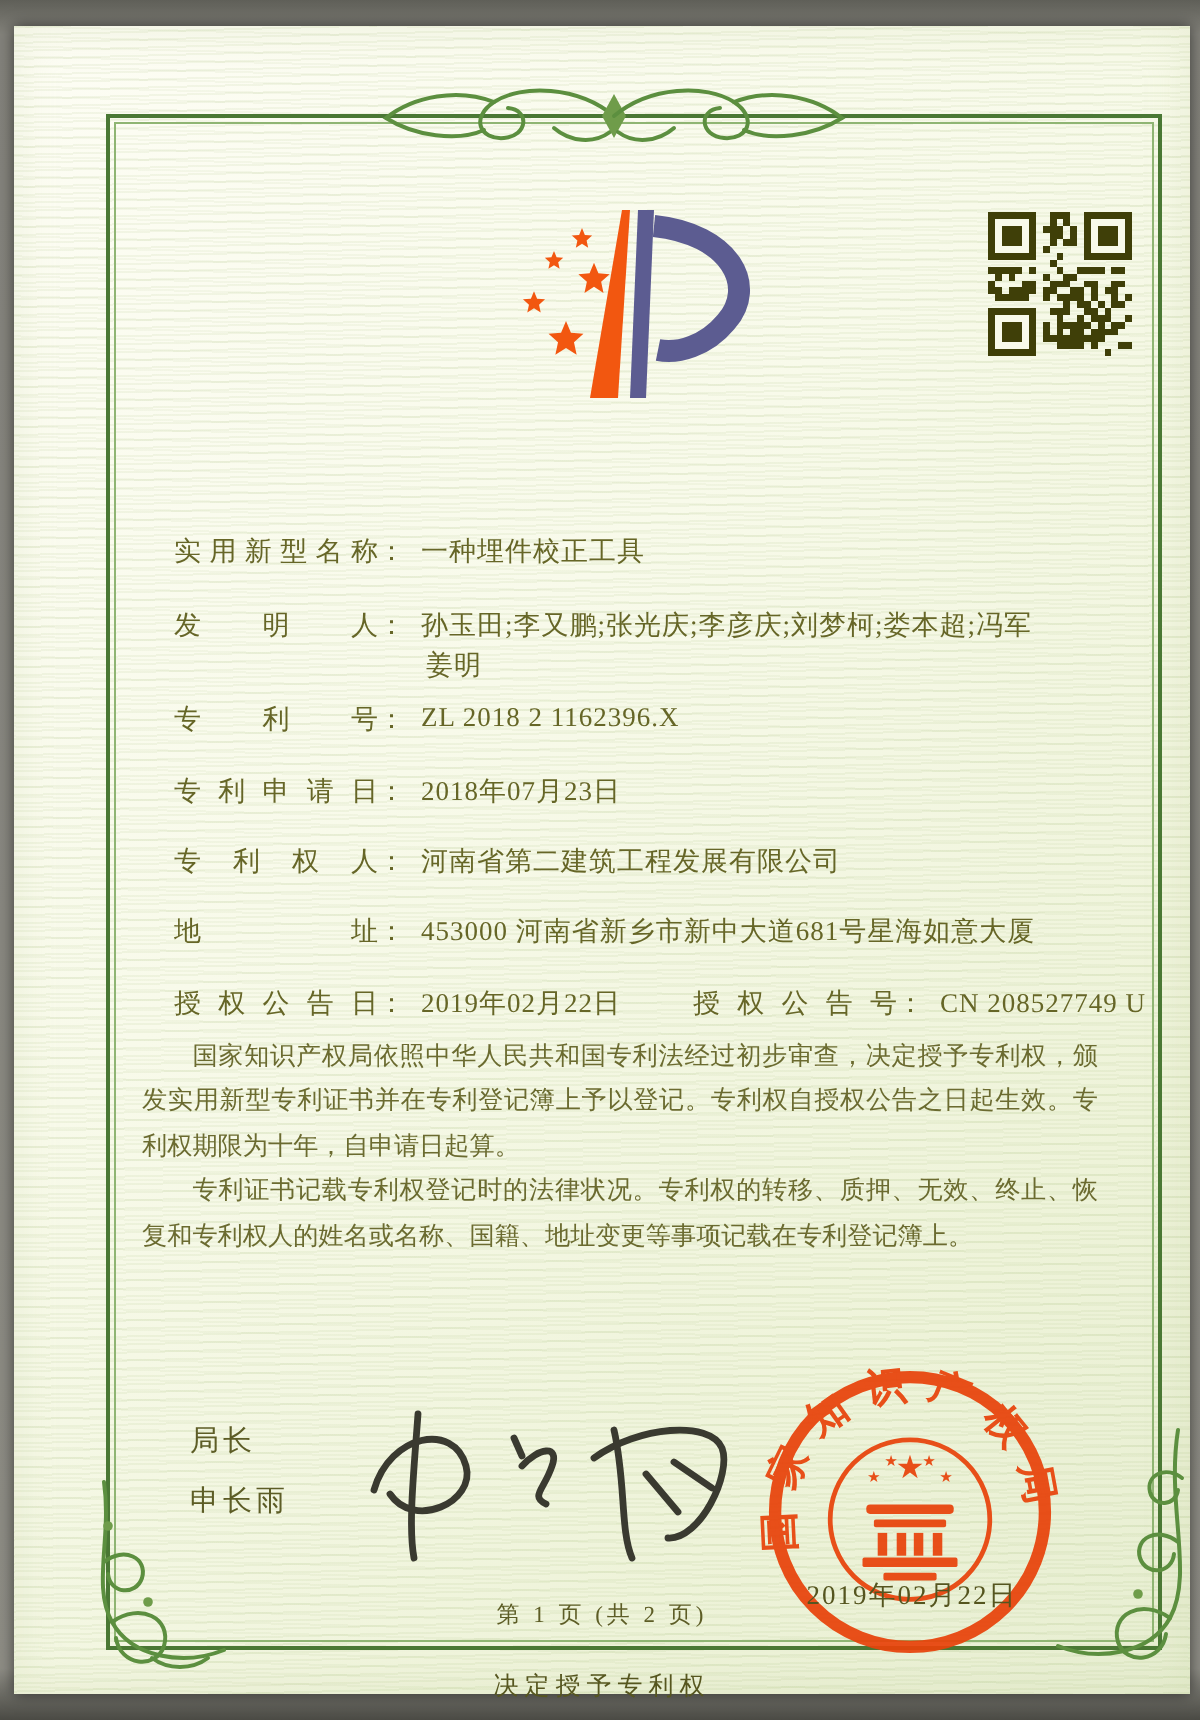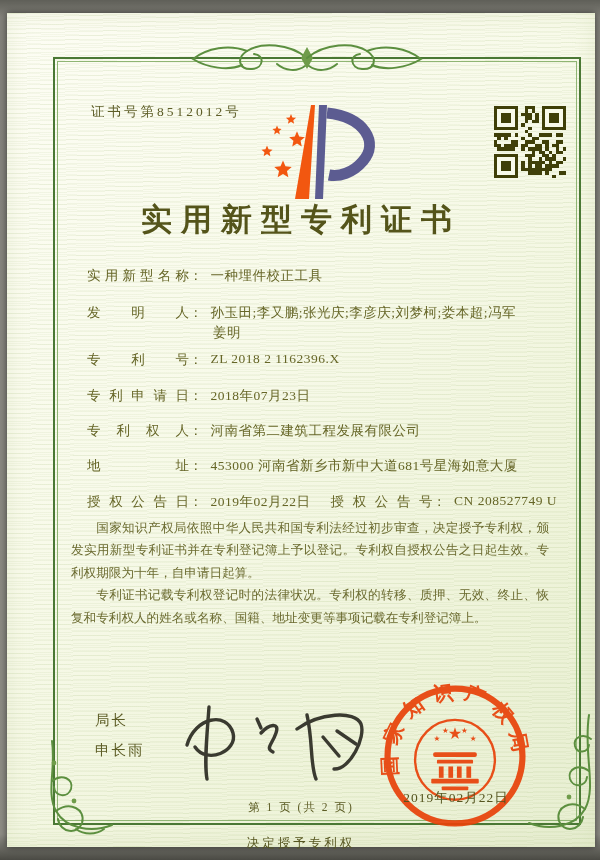--- a/index.html
+++ b/index.html
@@ -42,21 +42,21 @@
   .doc-title{
     position:absolute;left:0;top:186px;width:100%;
     text-align:center;font-size:31px;font-weight:bold;color:#54541a;letter-spacing:9px;
   }
   .fields{position:absolute;left:80px;top:254px;width:470px;font-size:13.5px;color:#666627;}
   .frow{position:absolute;left:0;display:flex;white-space:nowrap;}
   .lbl{display:inline-block;width:102px;text-align:justify;text-align-last:justify;}
   .sep{margin-right:8px;}
   .val{letter-spacing:.5px;}
   .val2{position:absolute;left:126px;white-space:nowrap;letter-spacing:.5px;}
-  .g2{margin-left:20px;display:flex;}
+  .g2{margin-left:36px;display:flex;align-items:center;}
 
   .bodytext{
     position:absolute;left:64px;top:504px;width:478px;
     font-size:12.6px;line-height:1.78;color:#6b6b30;text-align:justify;
   }
   .bodytext p{margin:0;text-indent:2em;}
 
   .signoff{position:absolute;left:88px;top:698px;font-size:14.5px;color:#5d5d26;letter-spacing:2px;}
   .signoff div{margin-bottom:11px;}
   .signature{position:absolute;left:158px;top:680px;width:220px;height:92px;}
@@ -109,21 +109,20 @@
   </svg>
 
   <svg class="orn" style="left:506px;top:700px;transform:scaleX(-1);" width="88" height="120" viewBox="0 0 88 120">
     <path d="M12,2 C18,40 4,74 16,96 C26,114 52,118 72,110"></path>
     <path d="M16,96 c14,-10 30,-2 26,12 c-4,12 -22,10 -24,-4"></path>
     <path d="M12,58 c10,-8 22,-2 19,8 c-3,9 -16,8 -17,-2"></path>
     <path d="M10,26 c8,-6 18,-2 16,7 c-2,8 -13,7 -14,-1"></path>
     <circle class="fl" cx="32" cy="84" r="2.4"></circle>
   </svg>
 
-  <div class="cert-no">证书号第8512012号</div>
 
   <div class="qr">
     <svg viewBox="0 0 21 21">
       <g fill="#3f3f08">
         <rect x="0" y="0" width="7" height="7"></rect>
           <rect x="14" y="0" width="7" height="7"></rect>
           <rect x="0" y="14" width="7" height="7"></rect>
       </g>
       <g fill="#f8faea">
         <rect x="1" y="1" width="5" height="5"></rect>
@@ -272,21 +271,20 @@
       <path transform="translate(20,52) scale(0.6)" d="M0,-9 L2.6,-2.8 9.2,-2.2 4.2,2.2 5.6,8.8 0,5.2 -5.6,8.8 -4.2,2.2 -9.2,-2.2 -2.6,-2.8 Z"></path>
       <path transform="translate(36,70) scale(0.95)" d="M0,-9 L2.6,-2.8 9.2,-2.2 4.2,2.2 5.6,8.8 0,5.2 -5.6,8.8 -4.2,2.2 -9.2,-2.2 -2.6,-2.8 Z"></path>
     </g>
     <polygon fill="#f25710" points="64,6 68,6 62,100 48,100"></polygon>
     <g>
       <polygon fill="#5c5c91" points="72,6 80,6 76,100 68,100"></polygon>
       <path fill="none" stroke="#5c5c91" stroke-width="11" d="M80,14 C118,18 132,44 116,62 C106,74 92,78 82,76"></path>
     </g>
   </svg>
 
-  <div class="doc-title">实用新型专利证书</div>
 
   <div class="fields">
     <div class="frow" style="top:0;">
       <span class="lbl">实用新型名称</span>
         <span class="sep">：</span>
       <span class="val">一种埋件校正工具</span>
     </div>
     <div class="frow" style="top:37px;">
       <span class="lbl">发明人</span>
         <span class="sep">：</span>

